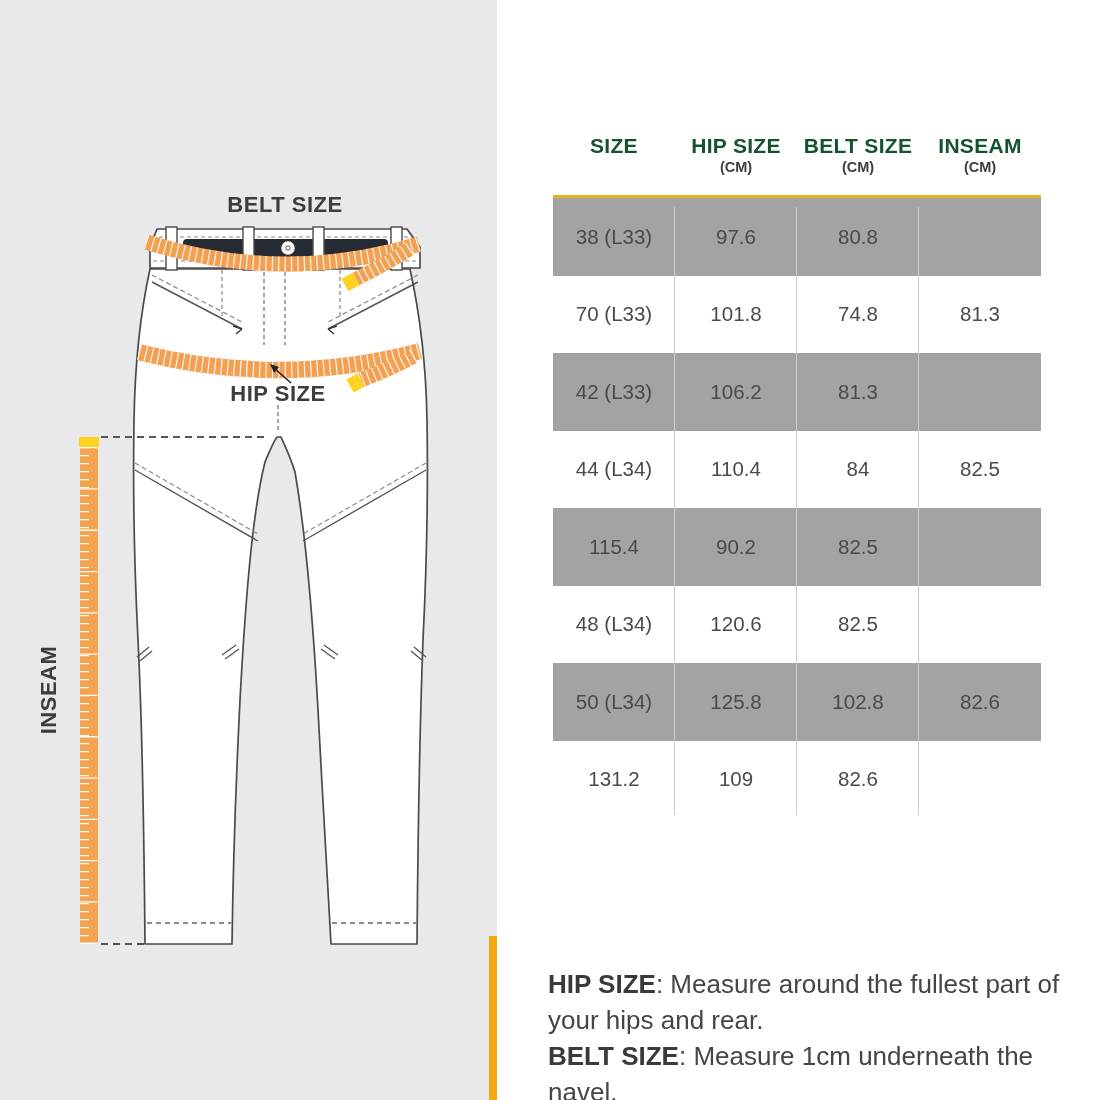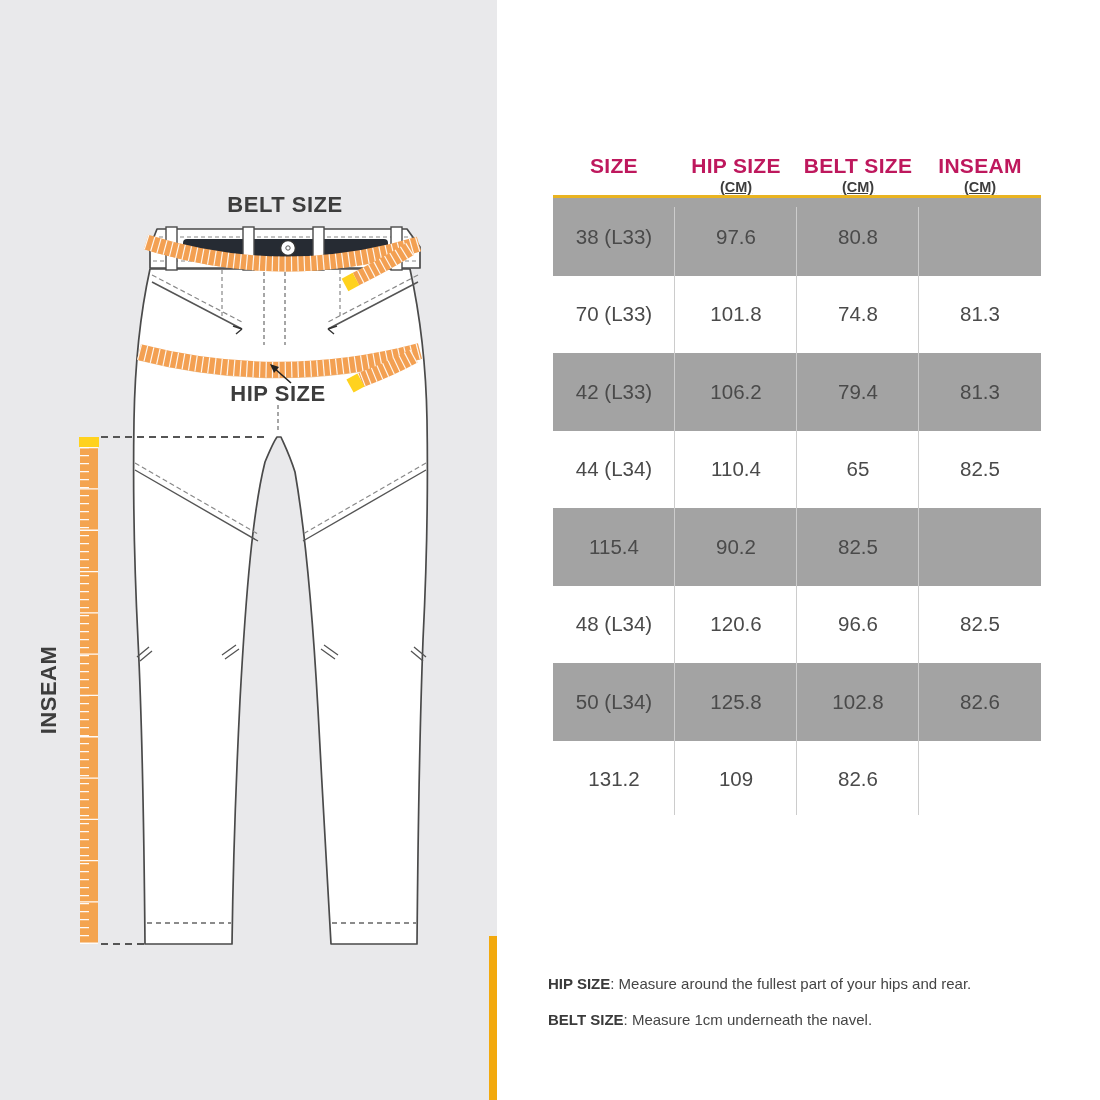--- a/index.html
+++ b/index.html
@@ -9,31 +9,31 @@
   }
   
   .left-panel{position:absolute;left:0;top:0;width:497px;height:1100px;background:#e9e9eb;}
   .left-panel svg{position:absolute;left:0;top:0;}
   .accent-bar{position:absolute;left:489px;top:936px;width:8px;height:164px;background:#f2a90d;}
   
   .right-panel{position:absolute;left:497px;top:0;width:603px;height:1100px;background:#ffffff;}
   .size-table{position:absolute;left:56px;top:130px;width:488px;}
   .thead{display:grid;grid-template-columns:repeat(4,1fr);height:65px;}
   .th{display:flex;flex-direction:column;align-items:center;justify-content:flex-start;}
-  .th .lbl{font-weight:bold;font-size:21px;letter-spacing:.3px;color:#be185d;line-height:24px;margin-top:24px;}
-  .th .unit{font-weight:600;font-size:14.5px;color:#3d3d3d;line-height:18px;text-decoration:underline;}
+  .th .lbl{font-weight:bold;font-size:21px;letter-spacing:.3px;color:#14532d;line-height:24px;margin-top:4px;}
+  .th .unit{font-weight:600;font-size:14.5px;color:#3d3d3d;line-height:18px;}
   .rule{height:3px;background:#e9b320;}
   .trow{display:grid;grid-template-columns:repeat(4,1fr);height:77.5px;}
   .trow.alt{background:#a3a3a3;}
   .td{display:flex;align-items:center;justify-content:center;font-size:20.5px;color:#4a4a4a;}
   .colsep{position:absolute;width:1px;background:#cccccc;top:77px;height:608px;}
   .colsep.c1{left:121px;}.colsep.c2{left:243px;}.colsep.c3{left:365px;}
   
   .notes{position:absolute;left:51px;top:966px;}
-  .note-line{font-size:15px;line-height:36px;color:#454545;margin:0;}
+  .note-line{font-size:26px;line-height:36px;color:#454545;margin:0;}
   .note-line b{color:#3a3a3a;font-weight:bold;}
 </style>
 </head>
 <body>
 
 <div class="stage">
 
   <div class="left-panel">
     <svg width="497" height="1100" viewBox="0 0 497 1100">
 
@@ -158,38 +158,36 @@
       </div>
       <div class="trow">
         <div class="td">70 (L33)</div>
         <div class="td">101.8</div>
         <div class="td">74.8</div>
         <div class="td">81.3</div>
       </div>
       <div class="trow alt">
         <div class="td">42 (L33)</div>
         <div class="td">106.2</div>
-        <div class="td">79.4</div>
         <div class="td">81.3</div>
       </div>
       <div class="trow">
         <div class="td">44 (L34)</div>
         <div class="td">110.4</div>
-        <div class="td">65</div>
+        <div class="td">84</div>
         <div class="td">82.5</div>
       </div>
       <div class="trow alt">
         <div class="td">115.4</div>
         <div class="td">90.2</div>
         <div class="td">82.5</div>
       </div>
       <div class="trow">
         <div class="td">48 (L34)</div>
         <div class="td">120.6</div>
-        <div class="td">96.6</div>
         <div class="td">82.5</div>
       </div>
       <div class="trow alt">
         <div class="td">50 (L34)</div>
         <div class="td">125.8</div>
         <div class="td">102.8</div>
         <div class="td">82.6</div>
       </div>
       <div class="trow">
         <div class="td">131.2</div>

